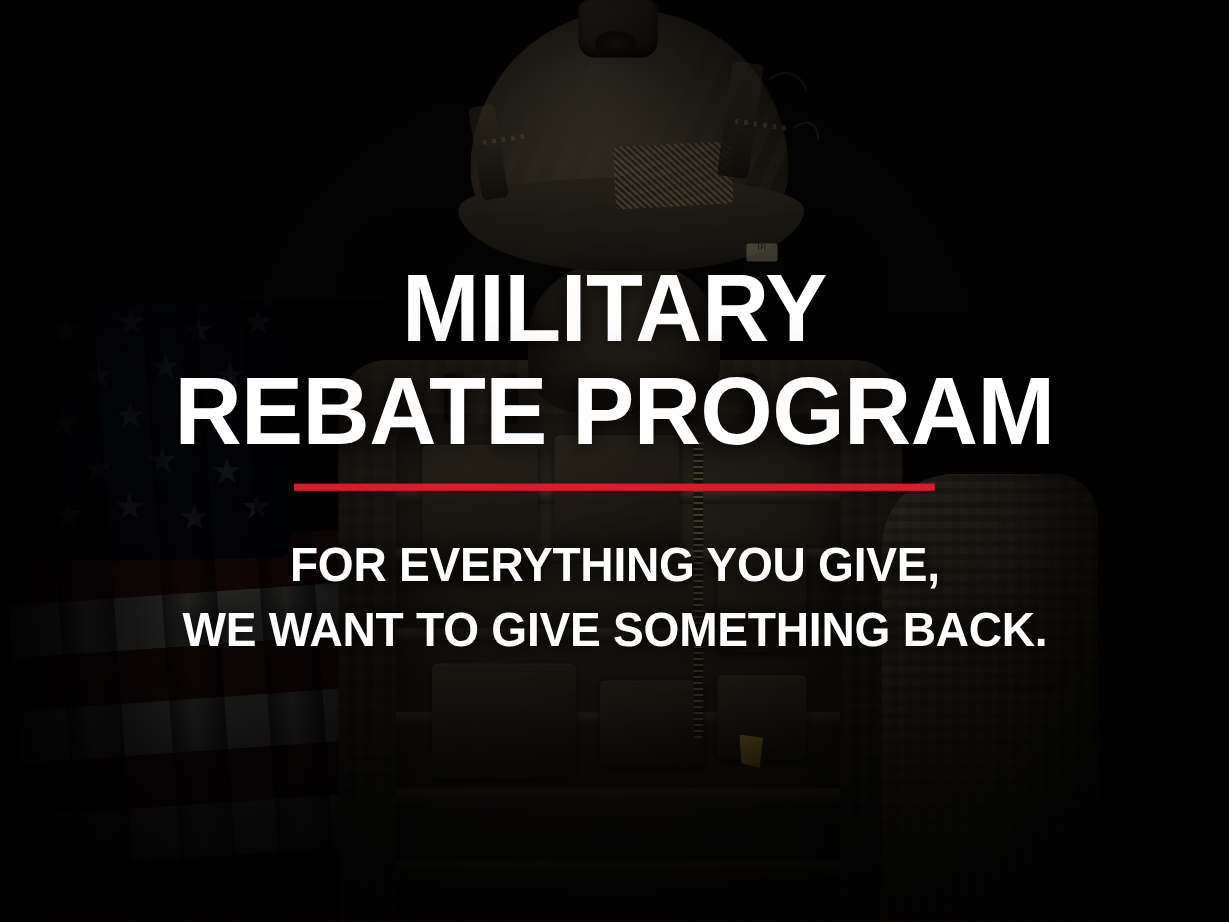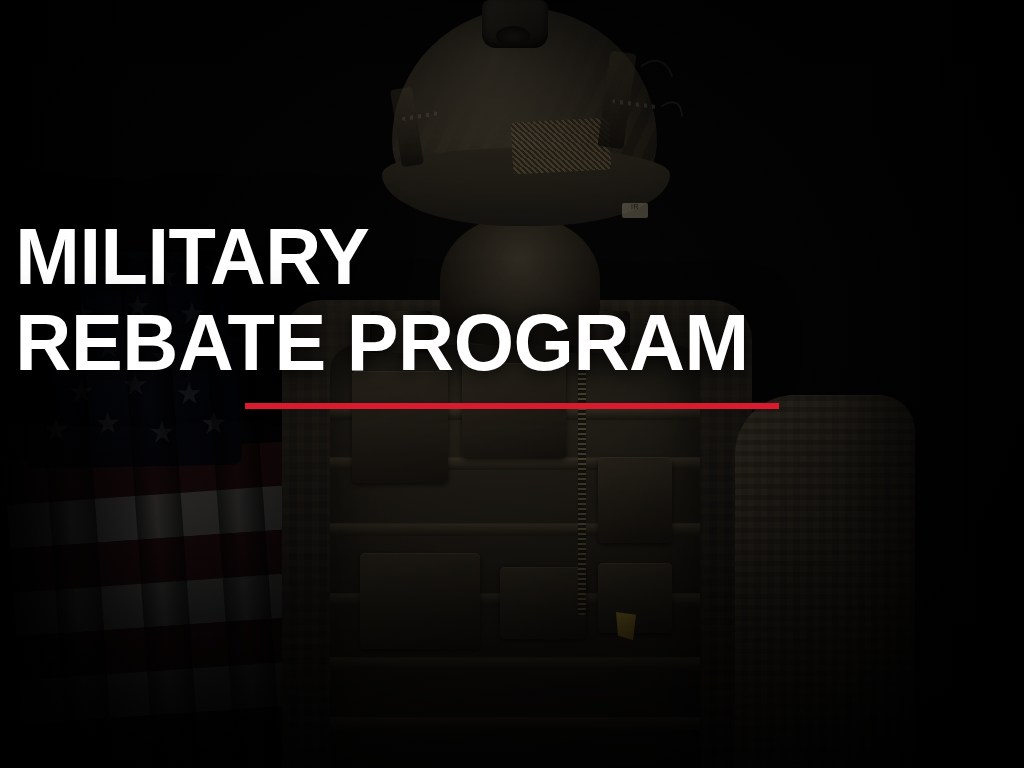--- a/index.html
+++ b/index.html
@@ -243,20 +243,21 @@
     position:absolute; inset:0;
     display:flex; flex-direction:column;
     align-items:center;
     pointer-events:none;
   }
 
   .headline {
     color:#fff;
     font-family:"Liberation Sans", sans-serif;
     font-weight:bold;
+    text-align:center;
     line-height:.97;
     letter-spacing:-.5px;
     text-shadow:0 2px 18px rgba(0,0,0,.85), 0 0 50px rgba(0,0,0,.6);
     width:100%;
   }
   .headline .l1 {
     display:block;
     font-size:80px;
     transform:scaleX(.97);
     margin-top:218px;
@@ -376,15 +377,19 @@
 
   <div class="overlay">
 
     <div class="headline" style="color: rgb(255, 255, 255);">
       <span class="l1">MILITARY</span>
       <span class="l2">REBATE PROGRAM</span>
     </div>
 
     <div class="divider" style="background: rgb(220, 28, 46);"></div>
 
+    <div class="subhead" style="color: rgb(255, 255, 255);">
+      <span class="s1">FOR EVERYTHING YOU GIVE,</span>
+      <span class="s2">WE WANT TO GIVE SOMETHING BACK.</span>
+    </div>
 
   </div>
 </div>
 
 </body></html>

